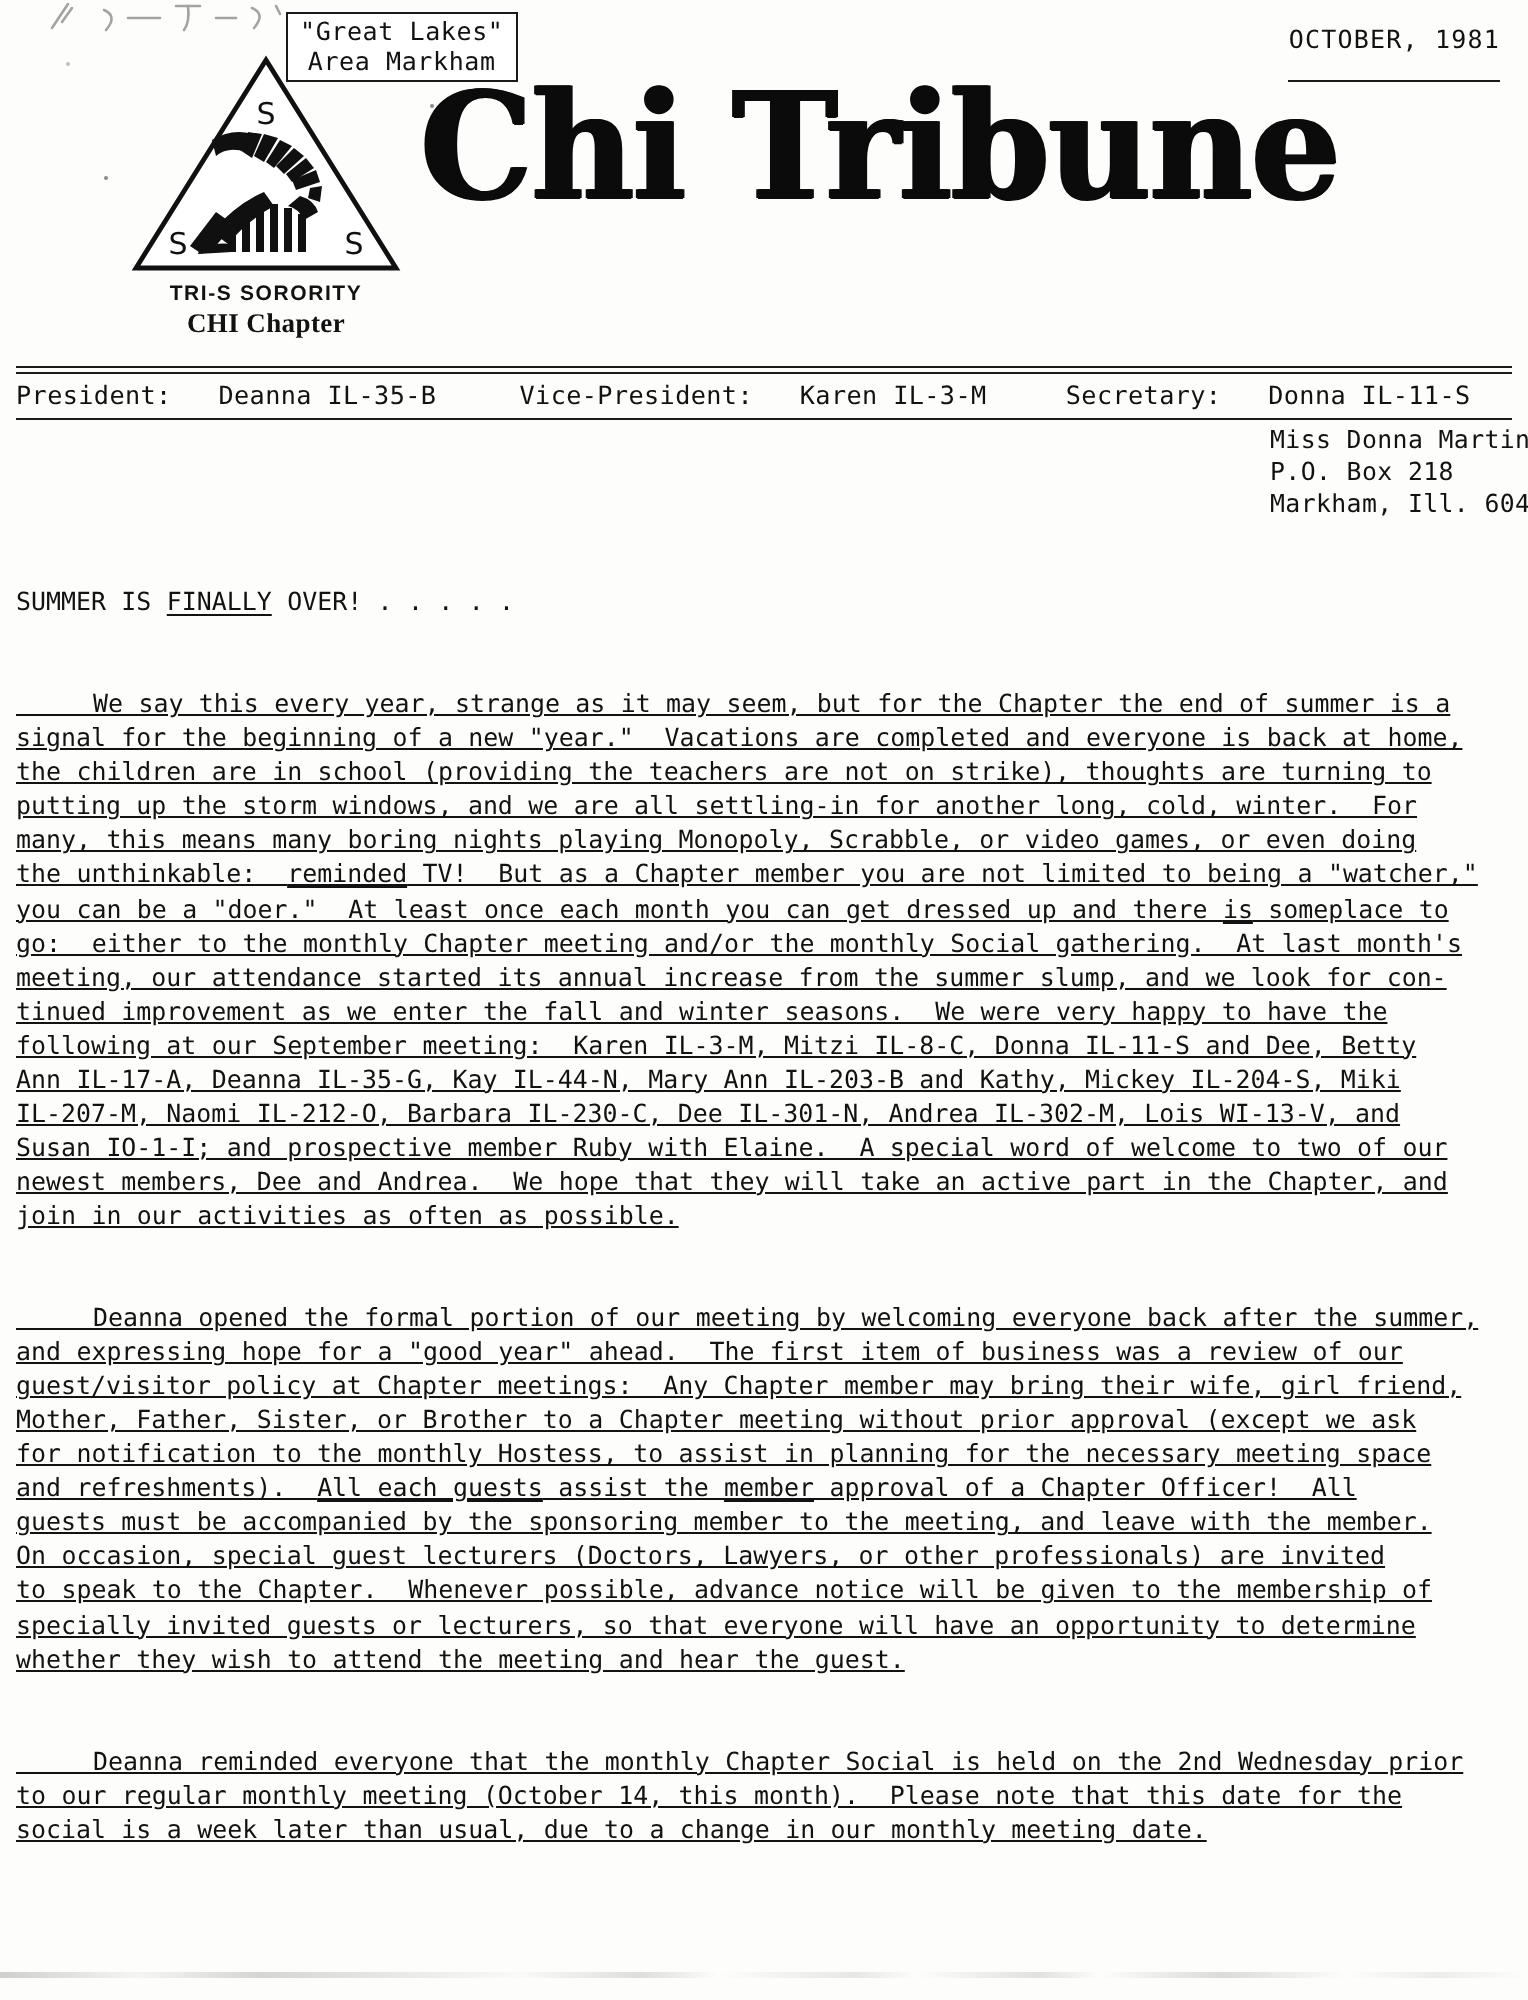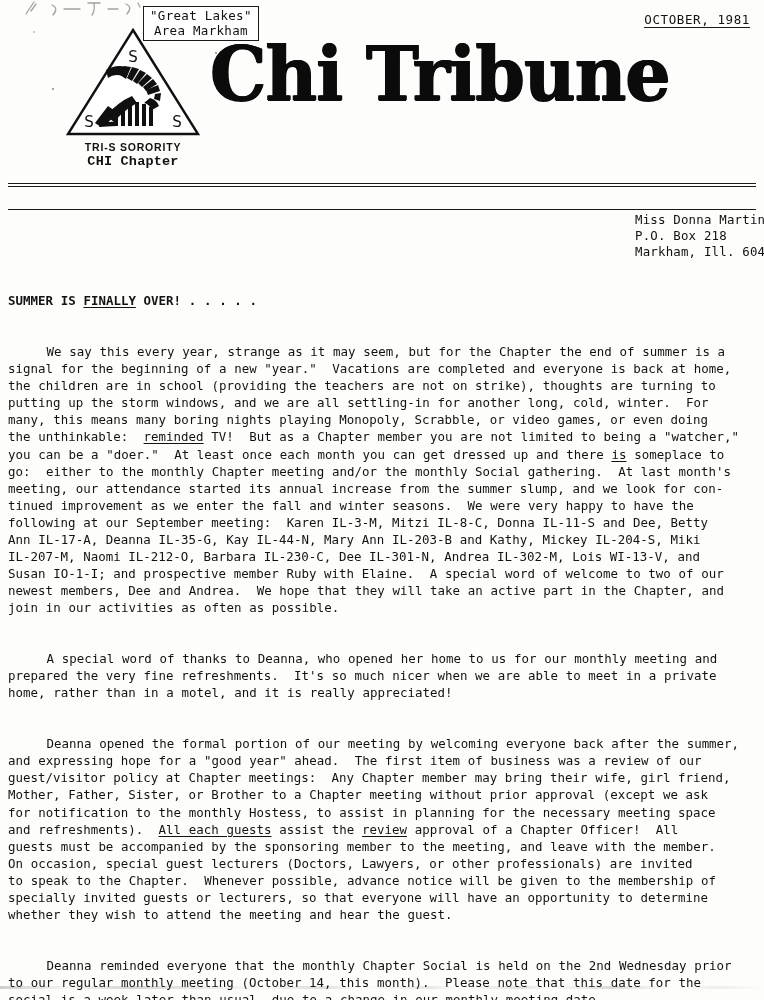--- a/index.html
+++ b/index.html
@@ -47,42 +47,42 @@
   }
   #edition-box div { white-space: nowrap; }
 
   #issue-date {
     position: absolute;
     right: 14px;
     top: 12px;
     font-size: 12.5px;
     letter-spacing: .6px;
     border-bottom: 1.4px solid #1a1a1a;
-    padding-bottom: 0;
+    padding-bottom: 13px;
     white-space: nowrap;
   }
 
   
   #logo-block {
     position: absolute;
     left: 62px;
     top: 24px;
     width: 142px;
     text-align: center;
   }
   #logo-emblem { display: block; }
   #logo-line1 {
     font-family: Liberation Sans, sans-serif;
     font-size: 10.5px;
     font-weight: bold;
     letter-spacing: .8px;
     margin-top: -1px;
   }
   #logo-line2 {
-    font-family: Liberation Mono, monospace;
+    font-family: Liberation Serif, serif;
     font-size: 13.5px;
     font-weight: bold;
     letter-spacing: .2px;
     margin-top: 1px;
   }
 
   
   #paper-title {
     position: absolute;
     left: 210px;
@@ -152,24 +152,25 @@
     position: absolute;
     left: 8px;
     top: 258px;
     width: 748px;
     font-size: 12.45px;
     line-height: 17.05px;
     letter-spacing: .01px;
     white-space: pre-wrap;
     word-spacing: .2px;
   }
-  #body-copy .headline { display: block; font-weight: bold; }
+  #body-copy .headline { display: block; }
   #body-copy p {
     margin: 0;
     white-space: pre-wrap;
+    text-decoration: underline;
   }
   u { text-decoration: underline; text-underline-offset: 1.5px; }
 
   
   .scanline {
     position: absolute;
     left: 0; right: 0;
     height: 3px;
     background: linear-gradient(90deg,
       rgba(60,60,60,.30) 0%, rgba(60,60,60,.05) 9%,
@@ -247,20 +248,33 @@
       </svg>
       <div id="logo-line1">TRI-S SORORITY</div>
       <div id="logo-line2">CHI Chapter</div>
     </div>
 
     <div id="paper-title">Chi Tribune</div>
   </div>
 
   <div class="rule-double" style="top:183px;"></div>
 
+  <div id="officers">
+    <span class="ofc">President:</span>
+    <span>&nbsp;</span>
+    <span class="ofc">Deanna IL-35-B</span>
+    <span class="gap-a"></span>
+    <span class="ofc">Vice-President:</span>
+    <span>&nbsp;</span>
+    <span class="ofc">Karen IL-3-M</span>
+    <span class="gap-b"></span>
+    <span class="ofc">Secretary:</span>
+    <span>&nbsp;</span>
+    <span class="ofc">Donna IL-11-S</span>
+  </div>
 
   <div class="rule-single" style="top:209px;"></div>
 
   <div id="address-block">
     <div>Miss Donna Martin</div>
     <div>P.O. Box 218</div>
     <div>Markham, Ill. 60426</div>
   </div>
 
   <div id="body-copy">
@@ -274,29 +288,26 @@
 you can be a "doer."  At least once each month you can get dressed up and there </span><u>is</u><span> someplace to
 go:  either to the monthly Chapter meeting and/or the monthly Social gathering.  At last month's
 meeting, our attendance started its annual increase from the summer slump, and we look for con-
 tinued improvement as we enter the fall and winter seasons.  We were very happy to have the
 following at our September meeting:  Karen IL-3-M, Mitzi IL-8-C, Donna IL-11-S and Dee, Betty
 Ann IL-17-A, Deanna IL-35-G, Kay IL-44-N, Mary Ann IL-203-B and Kathy, Mickey IL-204-S, Miki
 IL-207-M, Naomi IL-212-O, Barbara IL-230-C, Dee IL-301-N, Andrea IL-302-M, Lois WI-13-V, and
 Susan IO-1-I; and prospective member Ruby with Elaine.  A special word of welcome to two of our
 newest members, Dee and Andrea.  We hope that they will take an active part in the Chapter, and
 join in our activities as often as possible.</span></p>
-    <p>     A special word of thanks to Deanna, who opened her home to us for our monthly meeting and
-prepared the very fine refreshments.  It's so much nicer when we are able to meet in a private
-home, rather than in a motel, and it is really appreciated!</p>
     <p><span>     Deanna opened the formal portion of our meeting by welcoming everyone back after the summer,
 and expressing hope for a "good year" ahead.  The first item of business was a review of our
 guest/visitor policy at Chapter meetings:  Any Chapter member may bring their wife, girl friend,
 Mother, Father, Sister, or Brother to a Chapter meeting without prior approval (except we ask
 for notification to the monthly Hostess, to assist in planning for the necessary meeting space
-and refreshments).  </span><u>All each guests</u><span> assist the </span><u>review</u><span> approval of a Chapter Officer!  All
+and refreshments).  </span><u>All each guests</u><span> assist the </span><u>member</u><span> approval of a Chapter Officer!  All
 guests must be accompanied by the sponsoring member to the meeting, and leave with the member.
 On occasion, special guest lecturers (Doctors, Lawyers, or other professionals) are invited
 to speak to the Chapter.  Whenever possible, advance notice will be given to the membership of
 specially invited guests or lecturers, so that everyone will have an opportunity to determine
 whether they wish to attend the meeting and hear the guest.</span></p>
     <p>     Deanna reminded everyone that the monthly Chapter Social is held on the 2nd Wednesday prior
 to our regular monthly meeting (October 14, this month).  Please note that this date for the
 social is a week later than usual, due to a change in our monthly meeting date.</p>
     
     

